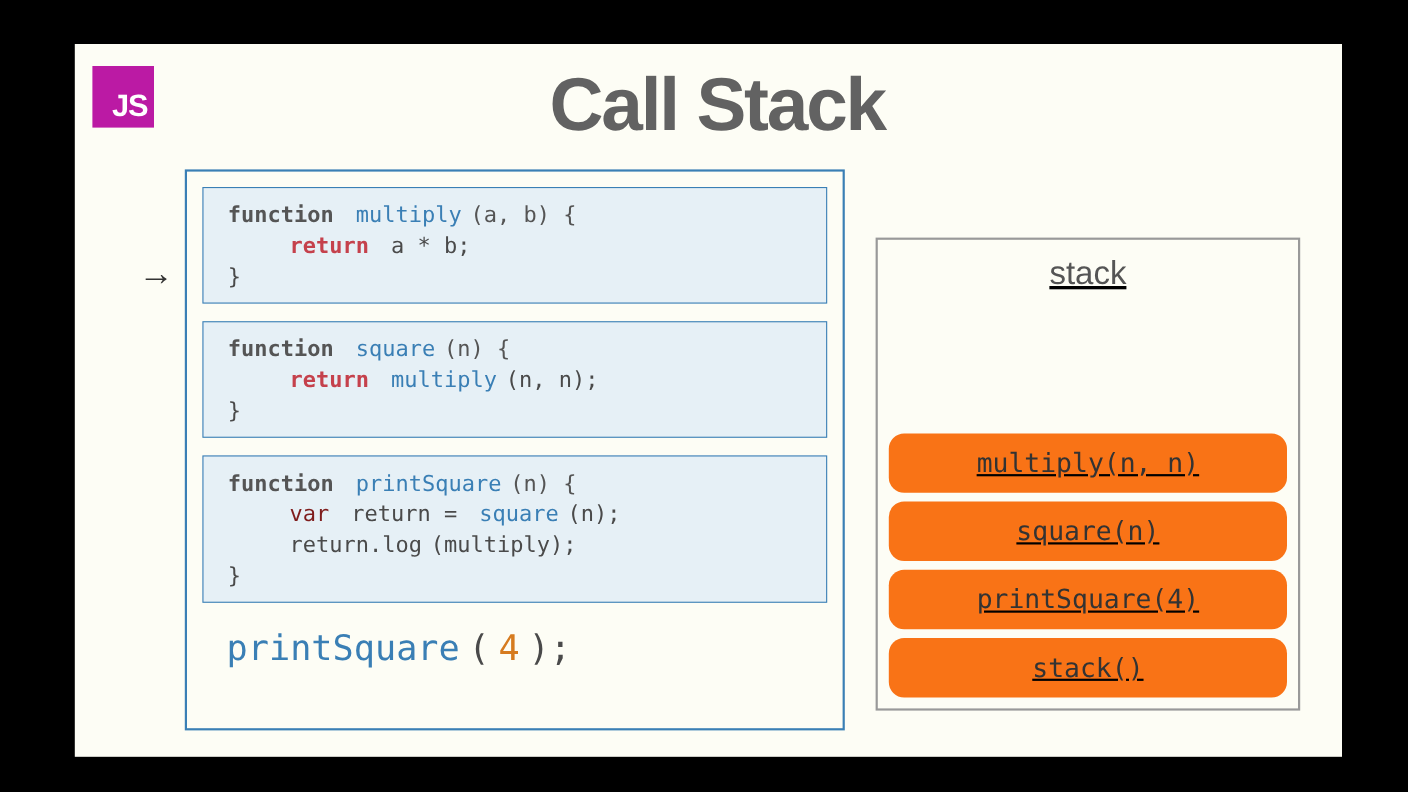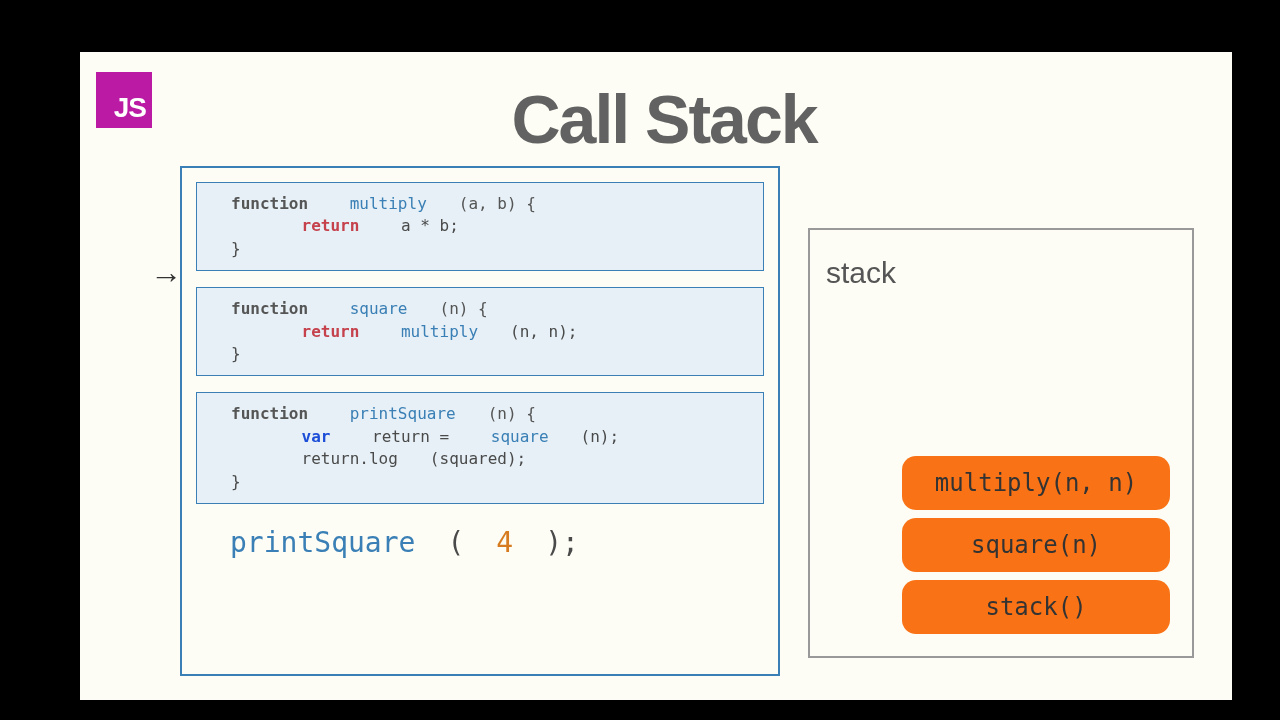--- a/index.html
+++ b/index.html
@@ -1,15 +1,15 @@
 <!DOCTYPE html>
 <html><head>
   <meta charset="utf-8">
   <style>
-    * { margin: 0; padding: 16px; box-sizing: border-box; }
+    * { margin: 0; padding: 4px; box-sizing: border-box; }
     body {
       background: #000;
       width: 1280px;
       height: 720px;
       display: flex;
       align-items: center;
       justify-content: center;
       font-family: Arial, Helvetica, sans-serif;
     }
     .slide {
@@ -62,46 +62,47 @@
       font-size: 32px;
       color: #333;
       font-weight: bold;
     }
     .code-block {
       background: #e6f0f6;
       border: 1px solid #3a7fb5;
       padding: 10px 18px;
       margin-bottom: 16px;
       font-family: 'Consolas', 'Menlo', 'Monaco', monospace;
-      font-size: 16px;
+      font-size: 20px;
       line-height: 1.4;
       white-space: pre;
       color: #4a4a4a;
     }
     .code-call {
       font-family: 'Consolas', 'Menlo', 'Monaco', monospace;
-      font-size: 28px;
+      font-size: 32px;
       padding: 6px 18px;
       color: #4a4a4a;
     }
     .kw { color: #555; font-weight: bold; }
     .fn { color: #3a7fb5; }
     .num { color: #d67b1f; }
     .ret { color: #c5414c; font-weight: bold; }
-    .var { color: #1d4ed8; font-weight: bold; }
+    .var { color: #7f1d1d; font-weight: normal; }
     .punc { color: #555; }
     .stack-box {
       position: absolute;
       top: 176px;
       left: 728px;
       width: 386px;
       height: 430px;
       border: 2px solid #999;
       display: flex;
-      flex-direction: row;
+      flex-direction: column;
+      text-decoration: underline;
     }
     .stack-title {
       text-align: center;
       font-size: 30px;
       color: #555;
       padding: 10px 0 6px;
     }
     .stack-frames {
       flex: 1;
       display: flex;
@@ -136,28 +137,29 @@
     <div class="code-block"><span class="kw">function </span><span class="fn">multiply</span><span class="punc">(a, b) {</span>
 <span>    </span><span class="ret">return</span><span> a * b;</span>
 <span>}</span></div>
 
     <div class="code-block"><span class="kw">function </span><span class="fn">square</span><span class="punc">(n) {</span>
 <span>    </span><span class="ret">return</span><span class="fn"> multiply</span><span>(n, n);</span>
 <span>}</span></div>
 
     <div class="code-block"><span class="kw">function </span><span class="fn">printSquare</span><span class="punc">(n) {</span>
 <span>    </span><span class="var">var</span><span> return = </span><span class="fn">square</span><span>(n);</span>
-<span>    </span><span>return.log</span><span>(squared);</span>
+<span>    </span><span>return.log</span><span>(multiply);</span>
 <span>}</span></div>
 
     <div class="code-call"><span class="fn">printSquare</span><span>(</span><span class="num">4</span><span>);</span></div>
 
   </div>
 
   <div class="stack-box">
     <div class="stack-title">stack</div>
     <div class="stack-frames">
       <div class="stack-frame">multiply(n, n)</div>
       <div class="stack-frame">square(n)</div>
+      <div class="stack-frame">printSquare(4)</div>
       <div class="stack-frame">stack()</div>
     </div>
   </div>
 </div>
 
 </body></html>

